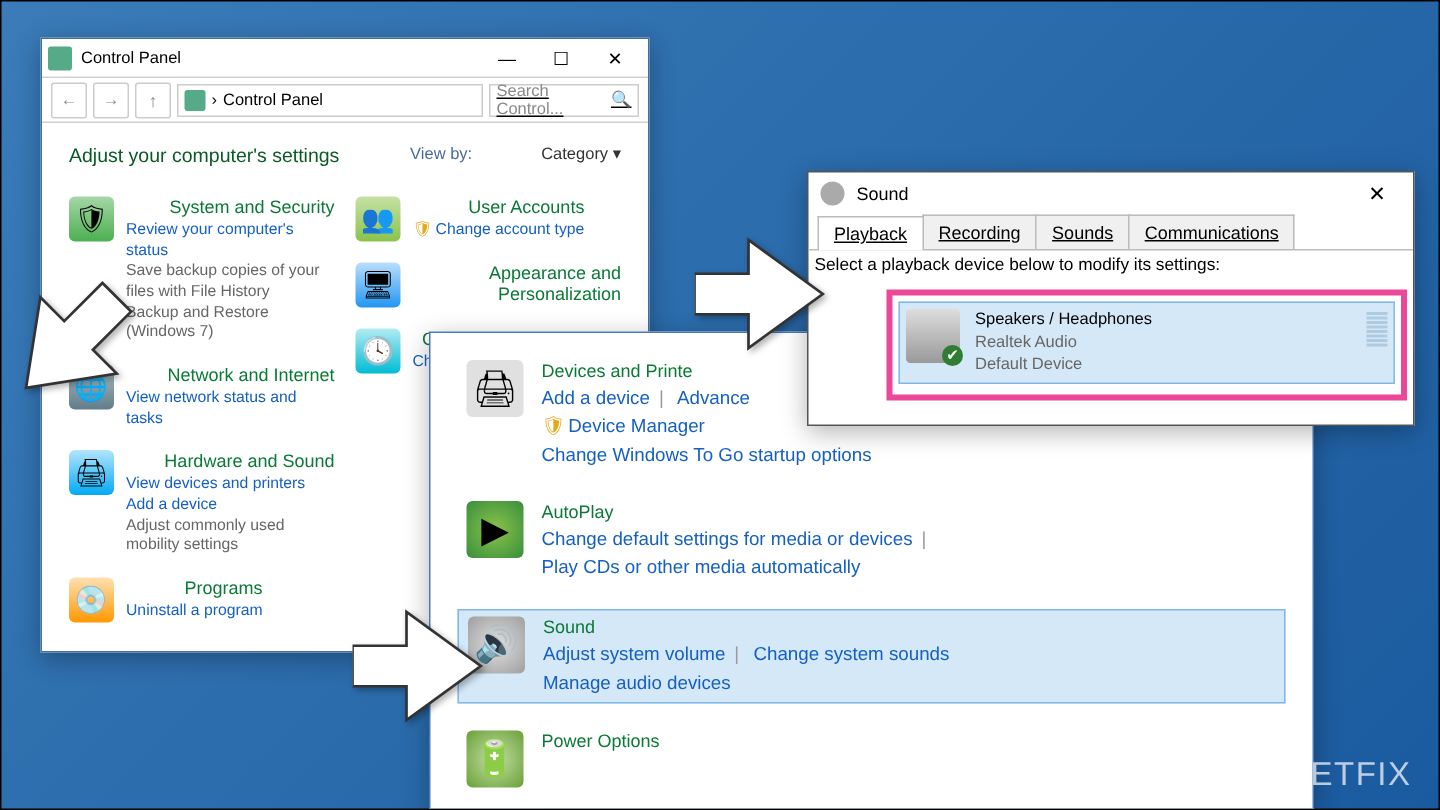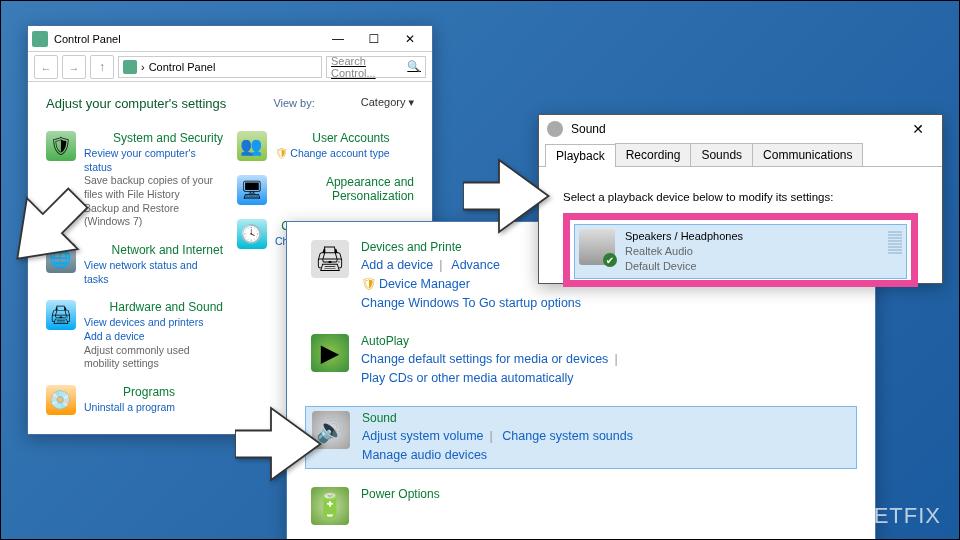--- a/index.html
+++ b/index.html
@@ -56,25 +56,25 @@
 .mic-sound { background: radial-gradient(#e0e0e0,#9e9e9e); }
 .mic-power { background: radial-gradient(#c5e1a5,#689f38); }
 
 
 .snd-window { position: absolute; left: 537px; top: 113px; width: 405px; height: 170px; background: #fff; border: 1px solid #555; box-shadow: 0 4px 16px rgba(0,0,0,0.3); }
 .snd-titlebar { height: 28px; display: flex; align-items: center; padding: 0 8px; }
 .snd-titlebar .sic { width: 16px; height: 16px; background: #aaa; border-radius: 8px; margin-right: 8px; }
 .snd-titlebar .stitle { font-size: 12px; flex: 1; }
 .snd-titlebar .xbtn { width: 32px; text-align: center; font-size: 14px; }
 .snd-tabs { display: flex; border-bottom: 1px solid #bbb; padding: 0 6px; }
-.snd-tab { padding: 4px 10px; font-size: 12px; border: 1px solid #bbb; border-bottom: none; background: #f0f0f0; margin-right: -1px; }
+.snd-tab { padding: 4px 10px; font-size: 12px; border: 1px solid #bbb; border-bottom: none; background: #f0f0f0; margin-right: -1px; text-decoration: underline; }
 .snd-tab.active { background: #fff; position: relative; top: 1px; }
-.snd-body { padding: 24px; }
+.snd-body { padding: 4px; }
 .snd-instr { font-size: 11.5px; margin-bottom: 10px; }
-.snd-list { border: 7px solid #ec4899; height: 74px; padding: 4px; }
+.snd-list { border: 4px solid #ec4899; height: 74px; padding: 4px; margin-left: 48px; }
 .snd-dev { display: flex; gap: 10px; background: #d4e8f8; border: 1px solid #7fb8e8; padding: 4px; width: 100%; }
 .snd-dev .devicon { width: 36px; height: 36px; background: linear-gradient(#ddd,#999); border-radius: 3px; position: relative; }
 .snd-dev .devicon::after { content: "✔"; position: absolute; right: -2px; bottom: -2px; width: 14px; height: 14px; background: #2e7d32; border-radius: 50%; color: #fff; font-size: 10px; display: flex; align-items: center; justify-content: center; }
 .snd-dev .devtext { font-size: 11px; line-height: 1.35; flex: 1; }
 .snd-dev .devtext .dn { font-weight: 400; }
 .snd-dev .devtext .dsub { color: #666; }
 .snd-dev .meter { width: 14px; display: flex; flex-direction: column; gap: 1px; padding: 2px 0; }
 .snd-dev .meter span { height: 2px; background: #b0cbe0; }
 
 

